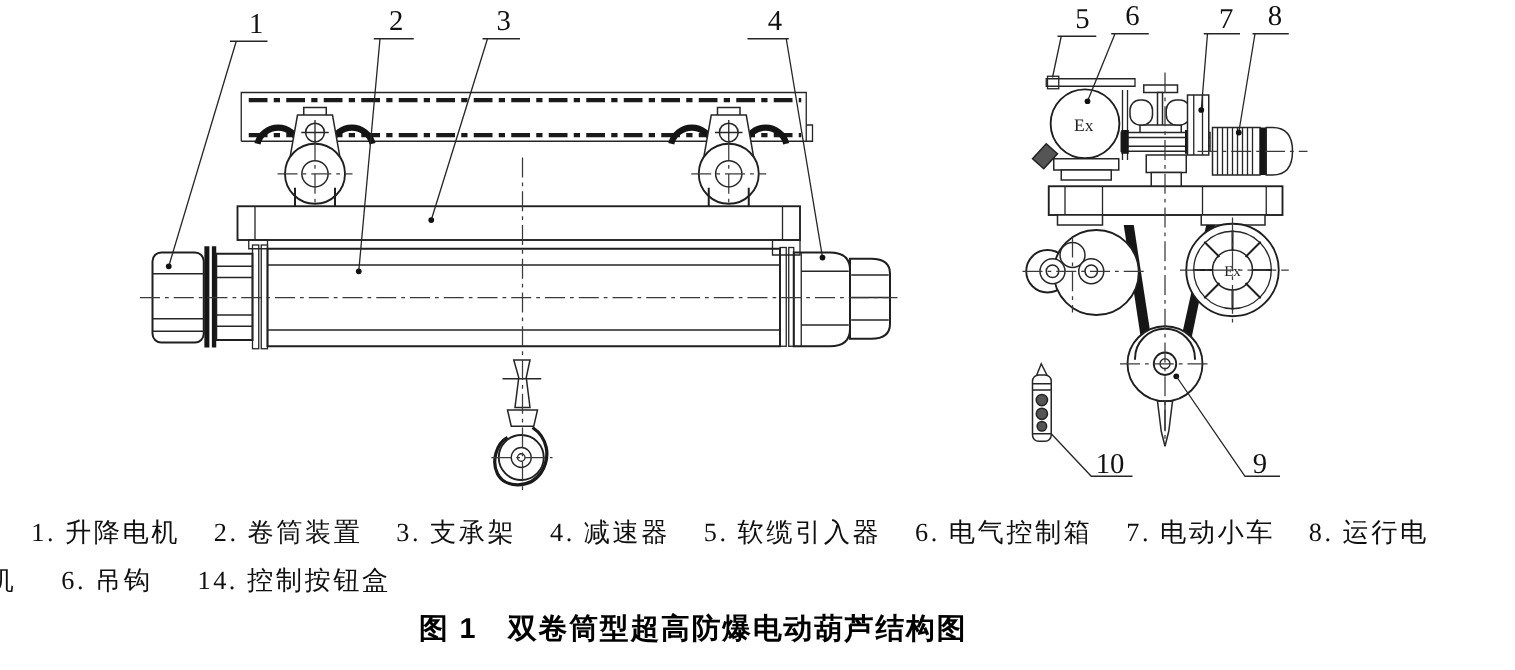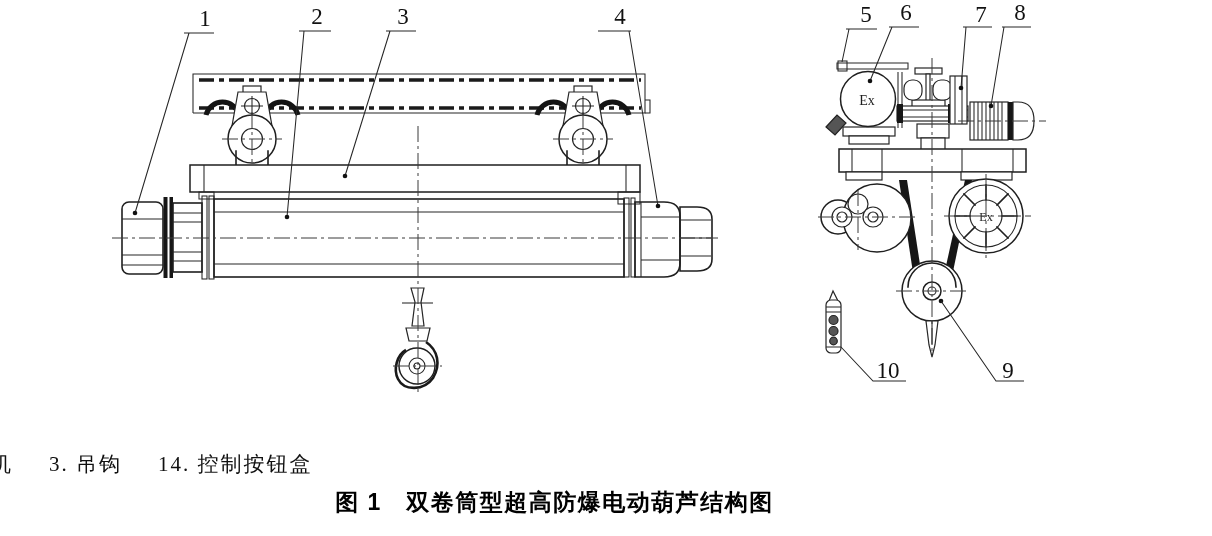--- a/index.html
+++ b/index.html
@@ -235,19 +235,22 @@
       <text class="num" x="866" y="22">5</text>
       <text class="num" x="906" y="20">6</text>
       <text class="num" x="981" y="22">7</text>
       <text class="num" x="1020" y="20">8</text>
       <text class="num" x="1008" y="378">9</text>
       <text class="num" x="888" y="378">10</text>
     </g>
   </g>
 </svg>
 
+  <div class="legend-row" id="legend-row-1">
+    <span>1. 升降电机</span><span>2. 卷筒装置</span><span>3. 支承架</span><span>4. 减速器</span><span>5. 软缆引入器</span><span>6. 电气控制箱</span><span>7. 电动小车</span><span>8. 运行电</span>
+  </div>
   <div class="legend-row" id="legend-row-2">
-    <span>机</span><span>3. 吊钩</span><span>14. 控制按钮盒</span>
+    <span>机</span><span>6. 吊钩</span><span>14. 控制按钮盒</span>
   </div>
 
   <div id="figure-caption">图 1　双卷筒型超高防爆电动葫芦结构图</div>
 
 </div>
 
 </body></html>

